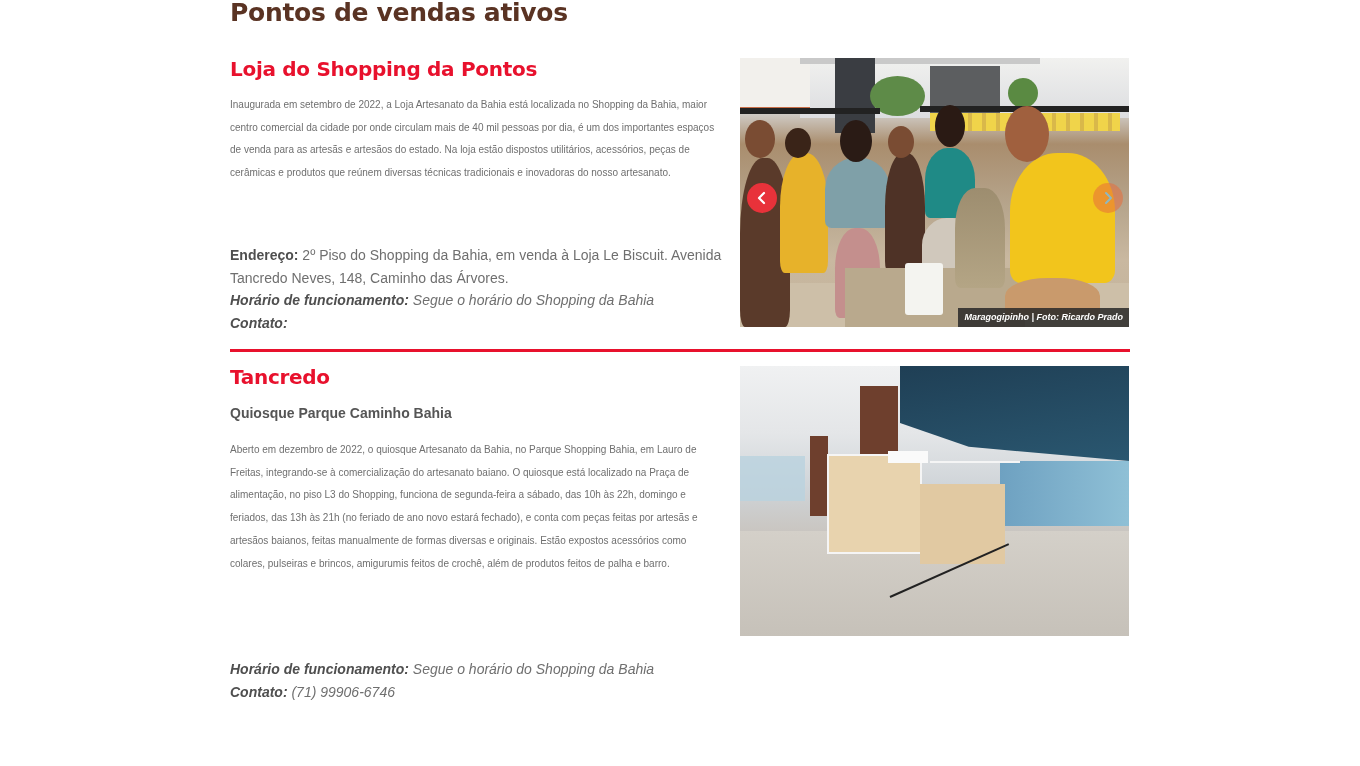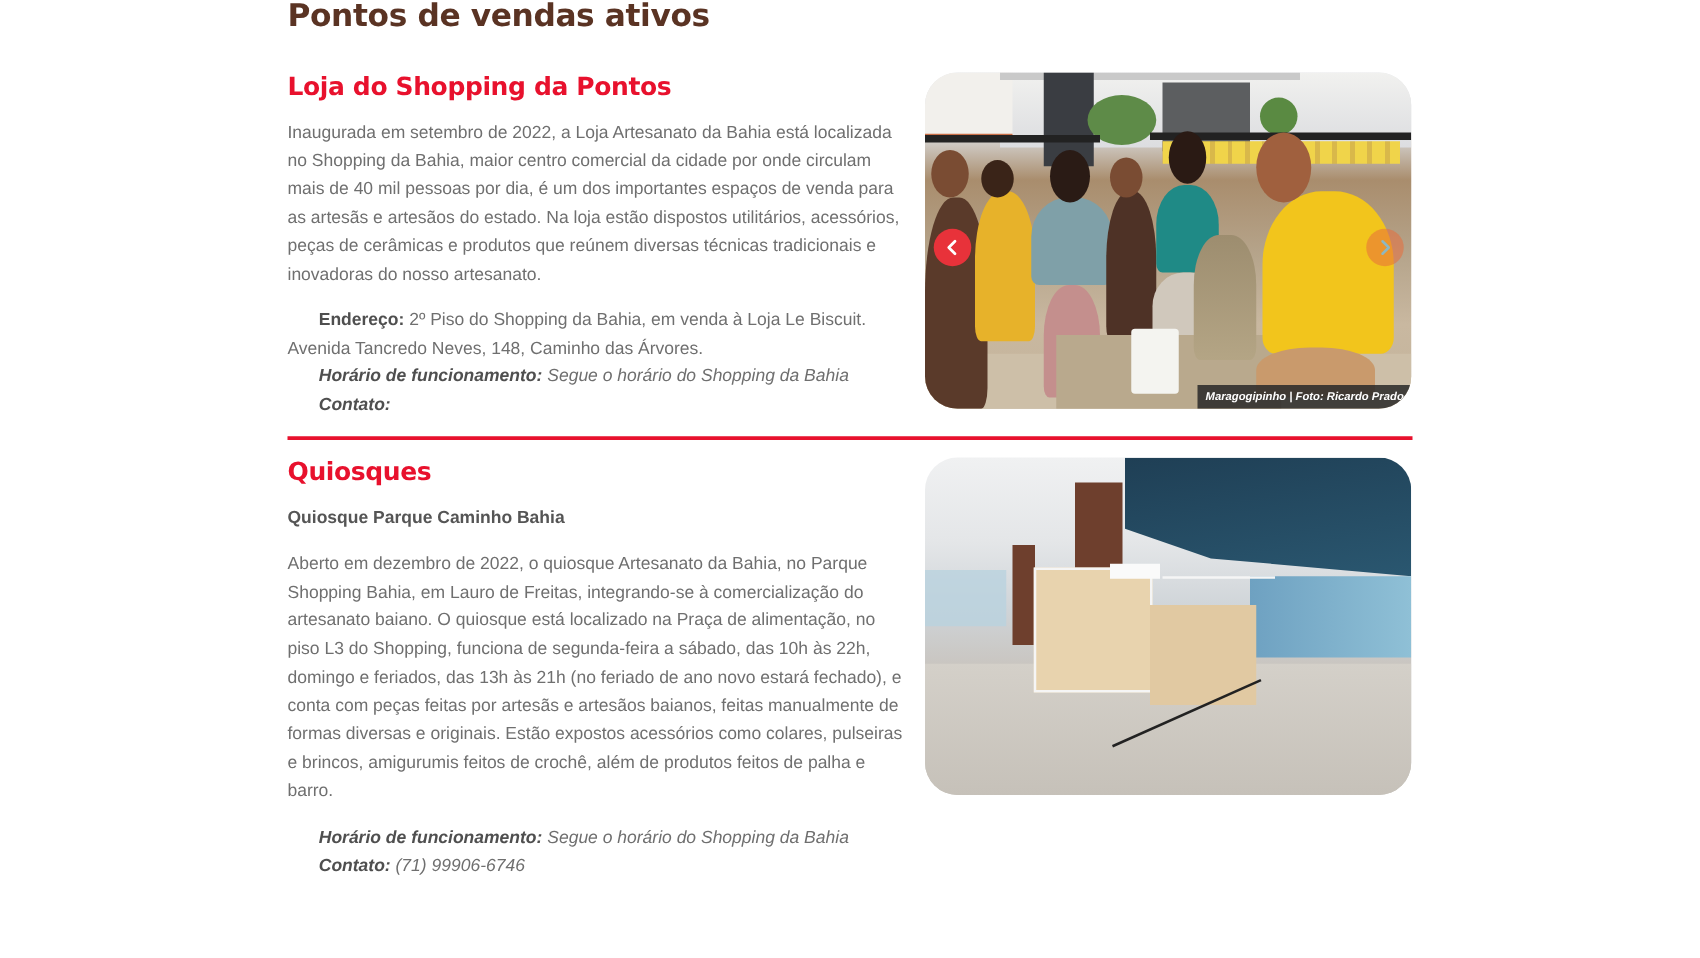--- a/index.html
+++ b/index.html
@@ -13,31 +13,31 @@
     }
 
     .section-title {
       position: absolute; left: 230px;
       font-family: "DejaVu Sans", sans-serif; font-weight: bold;
       font-size: 20px; color: #e8112d; letter-spacing: -0.3px;
     }
 
     .para {
       position: absolute; left: 230px; width: 492px;
-      font-size: 14px; line-height: 22.7px; color: #6f6f6f;
+      font-size: 10px; line-height: 22.7px; color: #6f6f6f;
     }
-    .para b, .label { color: #4f4f4f; font-weight: bold; margin-left: 25px; }
+    .para b, .label { color: #4f4f4f; font-weight: bold; }
     .subhead { position: absolute; left: 230px; font-size: 14px; font-weight: bold; color: #555555; }
 
     .info { position: absolute; left: 230px; font-size: 14px; line-height: 22.7px; color: #6f6f6f; }
     .info-line { white-space: nowrap; font-style: italic; }
 
     .divider { position: absolute; left: 230px; top: 349px; width: 900px; height: 3px; background: #e8112d; }
 
-    .photo { position: absolute; overflow: hidden; border-radius: 26px; }
+    .photo { position: absolute; overflow: hidden; }
 
     
     .photo1 { left: 740px; top: 58px; width: 389px; height: 269px;
       background: linear-gradient(180deg, #e6e8ea 0%, #d9dadb 18%, #a98d6d 32%, #b6a58c 55%, #c9b8a0 75%, #c2b39b 100%); }
     .p1-sky { position:absolute; left:60px; top:0; width:329px; height:60px; background: linear-gradient(180deg,#f1f1ef,#dcdde0); }
     .p1-house { position:absolute; left:0; top:0; width:70px; height:55px; background:#f2f0ec; border-bottom:6px solid #c86d46; }
     .p1-stage { position:absolute; left:95px; top:0; width:40px; height:75px; background:#3a3d42; }
     .p1-screen { position:absolute; left:190px; top:8px; width:70px; height:55px; background:#5c5e60; }
     .p1-tree { position:absolute; left:130px; top:18px; width:55px; height:40px; border-radius:50%; background:#5e8b48; }
     .p1-tree2 { position:absolute; left:268px; top:20px; width:30px; height:30px; border-radius:50%; background:#5a8a42; }
@@ -148,21 +148,21 @@
           <path d="M5 2 L10 7 L5 12" stroke="#8fb8c0" stroke-width="2" fill="none" stroke-linecap="round" stroke-linejoin="round"></path>
         </svg>
     </div>
     <div class="caption">Maragogipinho | Foto: Ricardo Prado</div>
   </div>
 </section>
 
 <div class="divider"></div>
 
 <section>
-  <h2 class="section-title" style="top:365px;">Quiosques</h2>
+  <h2 class="section-title" style="top:365px;">Tancredo</h2>
 
   <div class="subhead" style="top:405px;">Quiosque Parque Caminho Bahia</div>
 
   <p class="para" style="top:439px;">Aberto em dezembro de 2022, o quiosque Artesanato da Bahia, no Parque Shopping Bahia, em Lauro de Freitas, integrando-se à comercialização do artesanato baiano. O quiosque está localizado na Praça de alimentação, no piso L3 do Shopping, funciona de segunda-feira a sábado, das 10h às 22h, domingo e feriados, das 13h às 21h (no feriado de ano novo estará fechado), e conta com peças feitas por artesãs e artesãos baianos, feitas manualmente de formas diversas e originais. Estão expostos acessórios como colares, pulseiras e brincos, amigurumis feitos de crochê, além de produtos feitos de palha e barro.</p>
 
   <div class="info" style="top:658px;">
     <div class="info-line">
       <span class="label">Horário de funcionamento:</span>
       <span>Segue o horário do Shopping da Bahia</span>
     </div>

